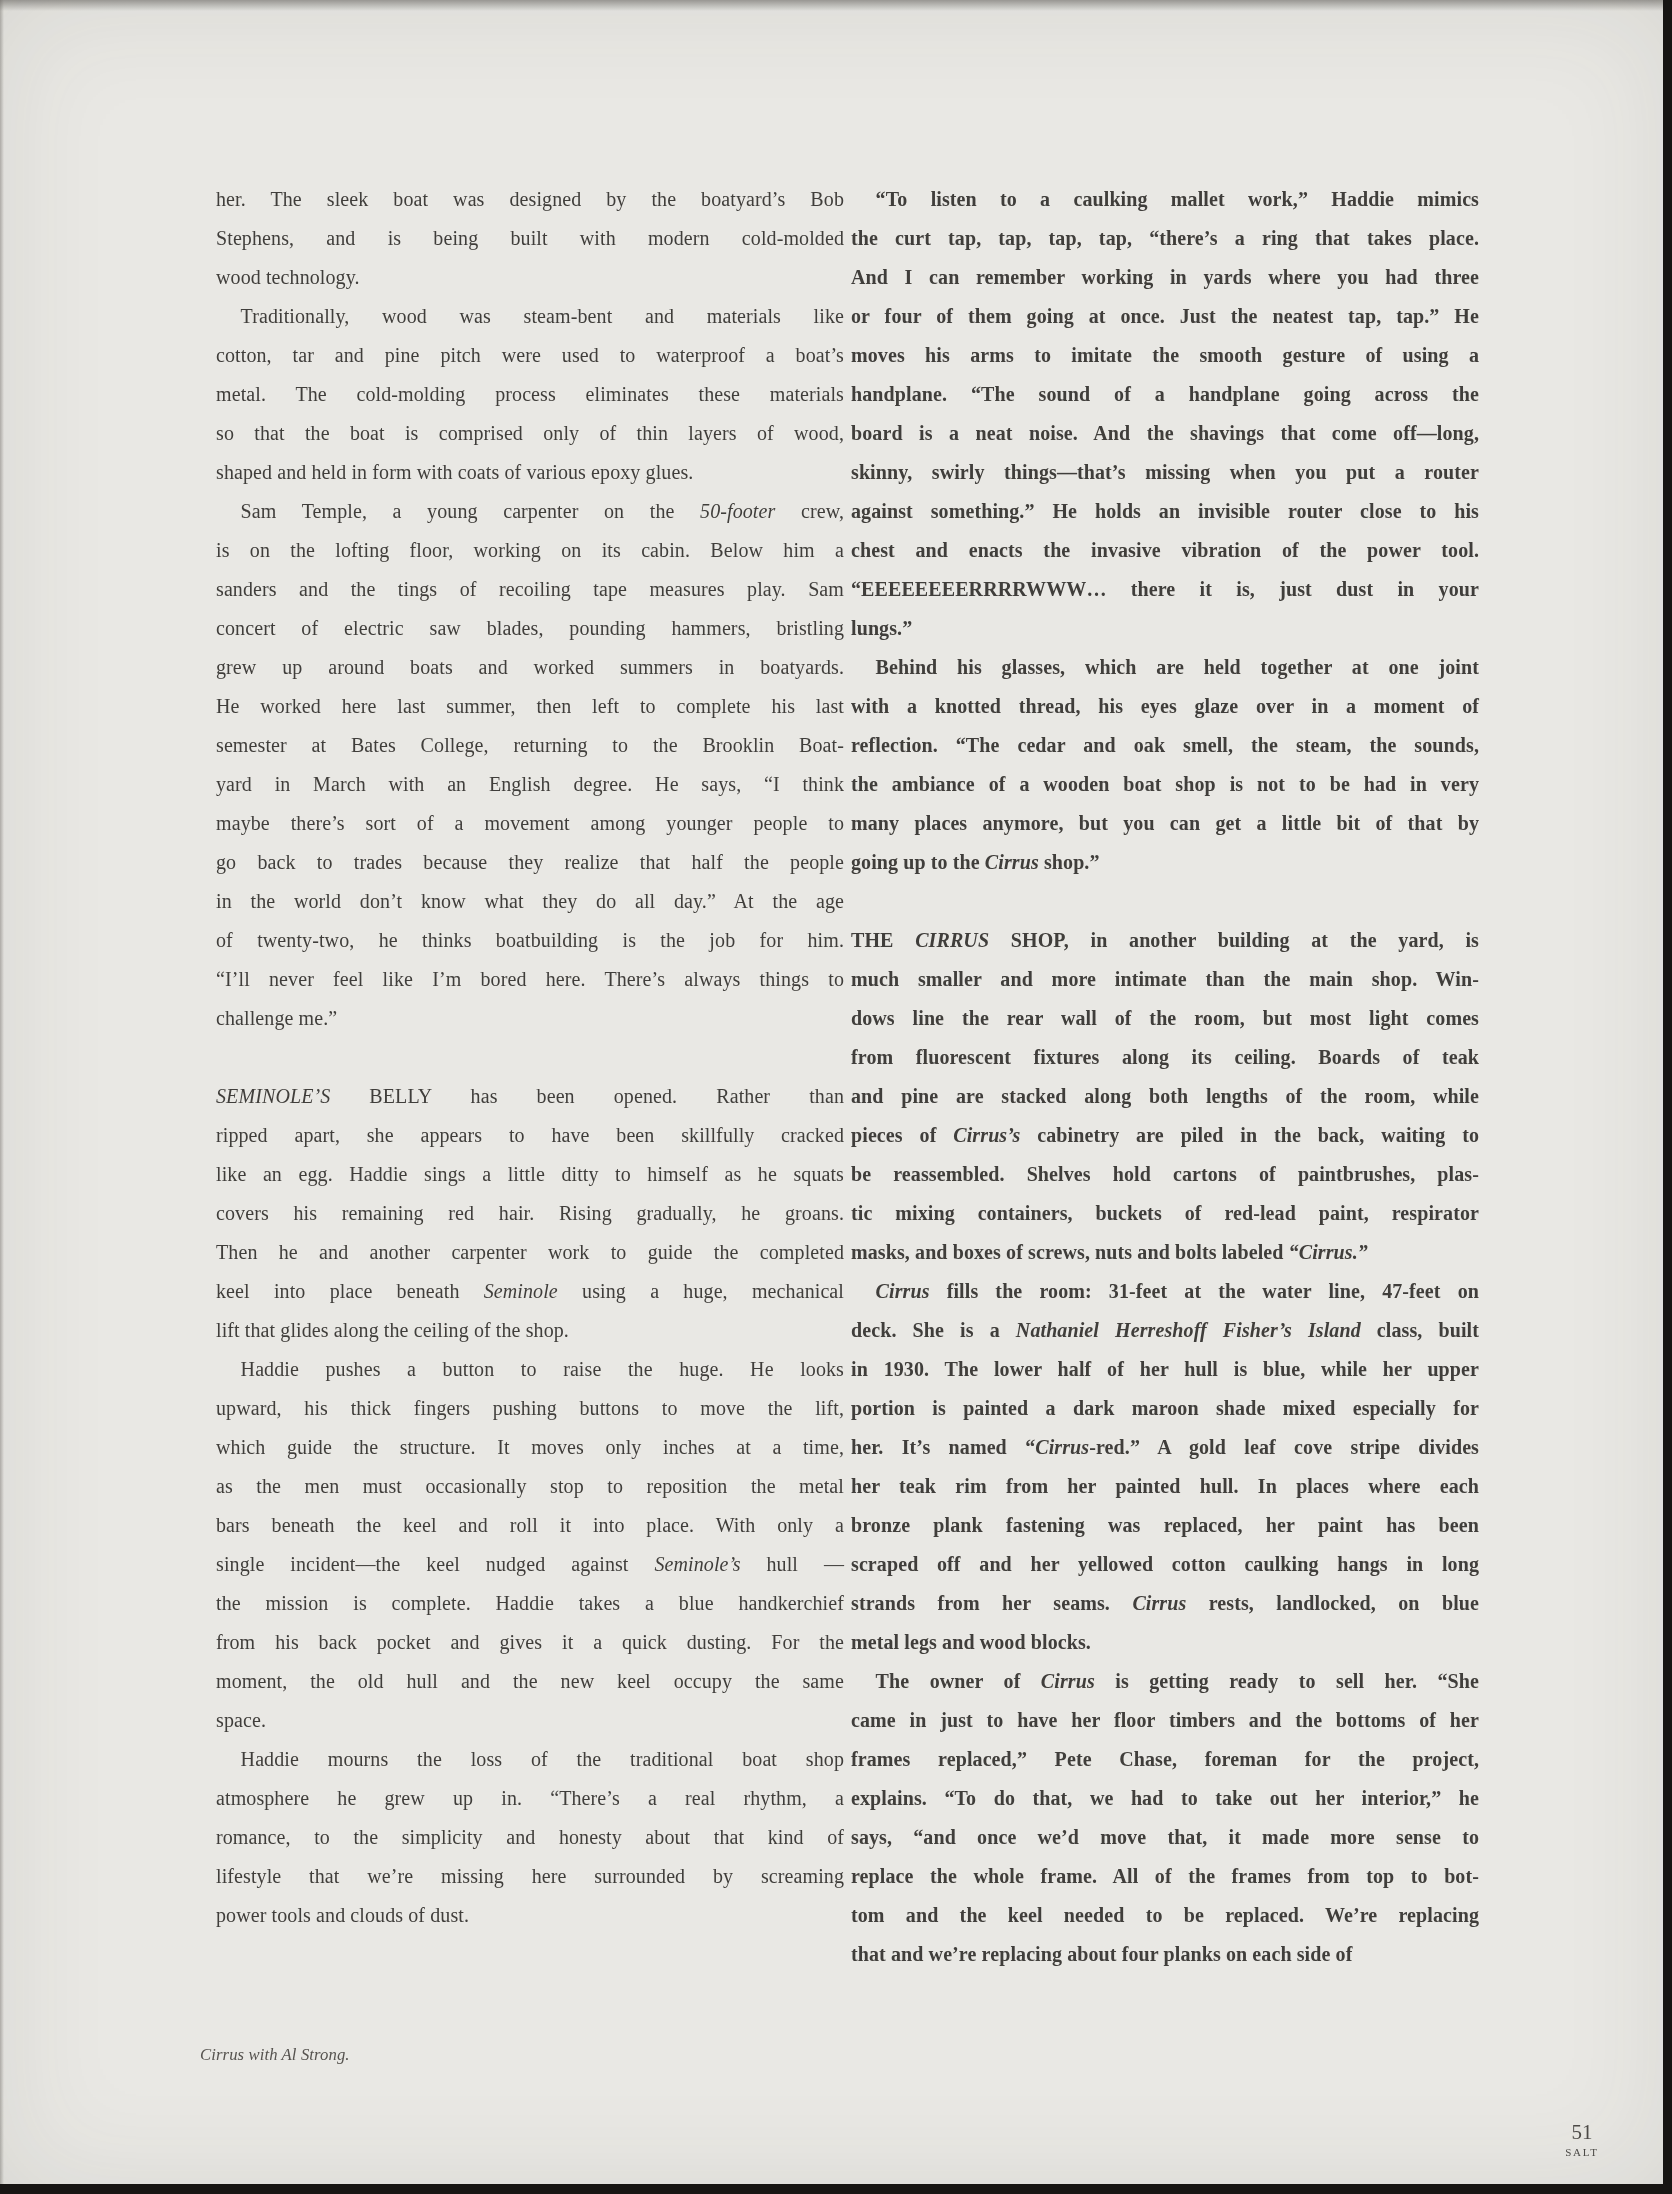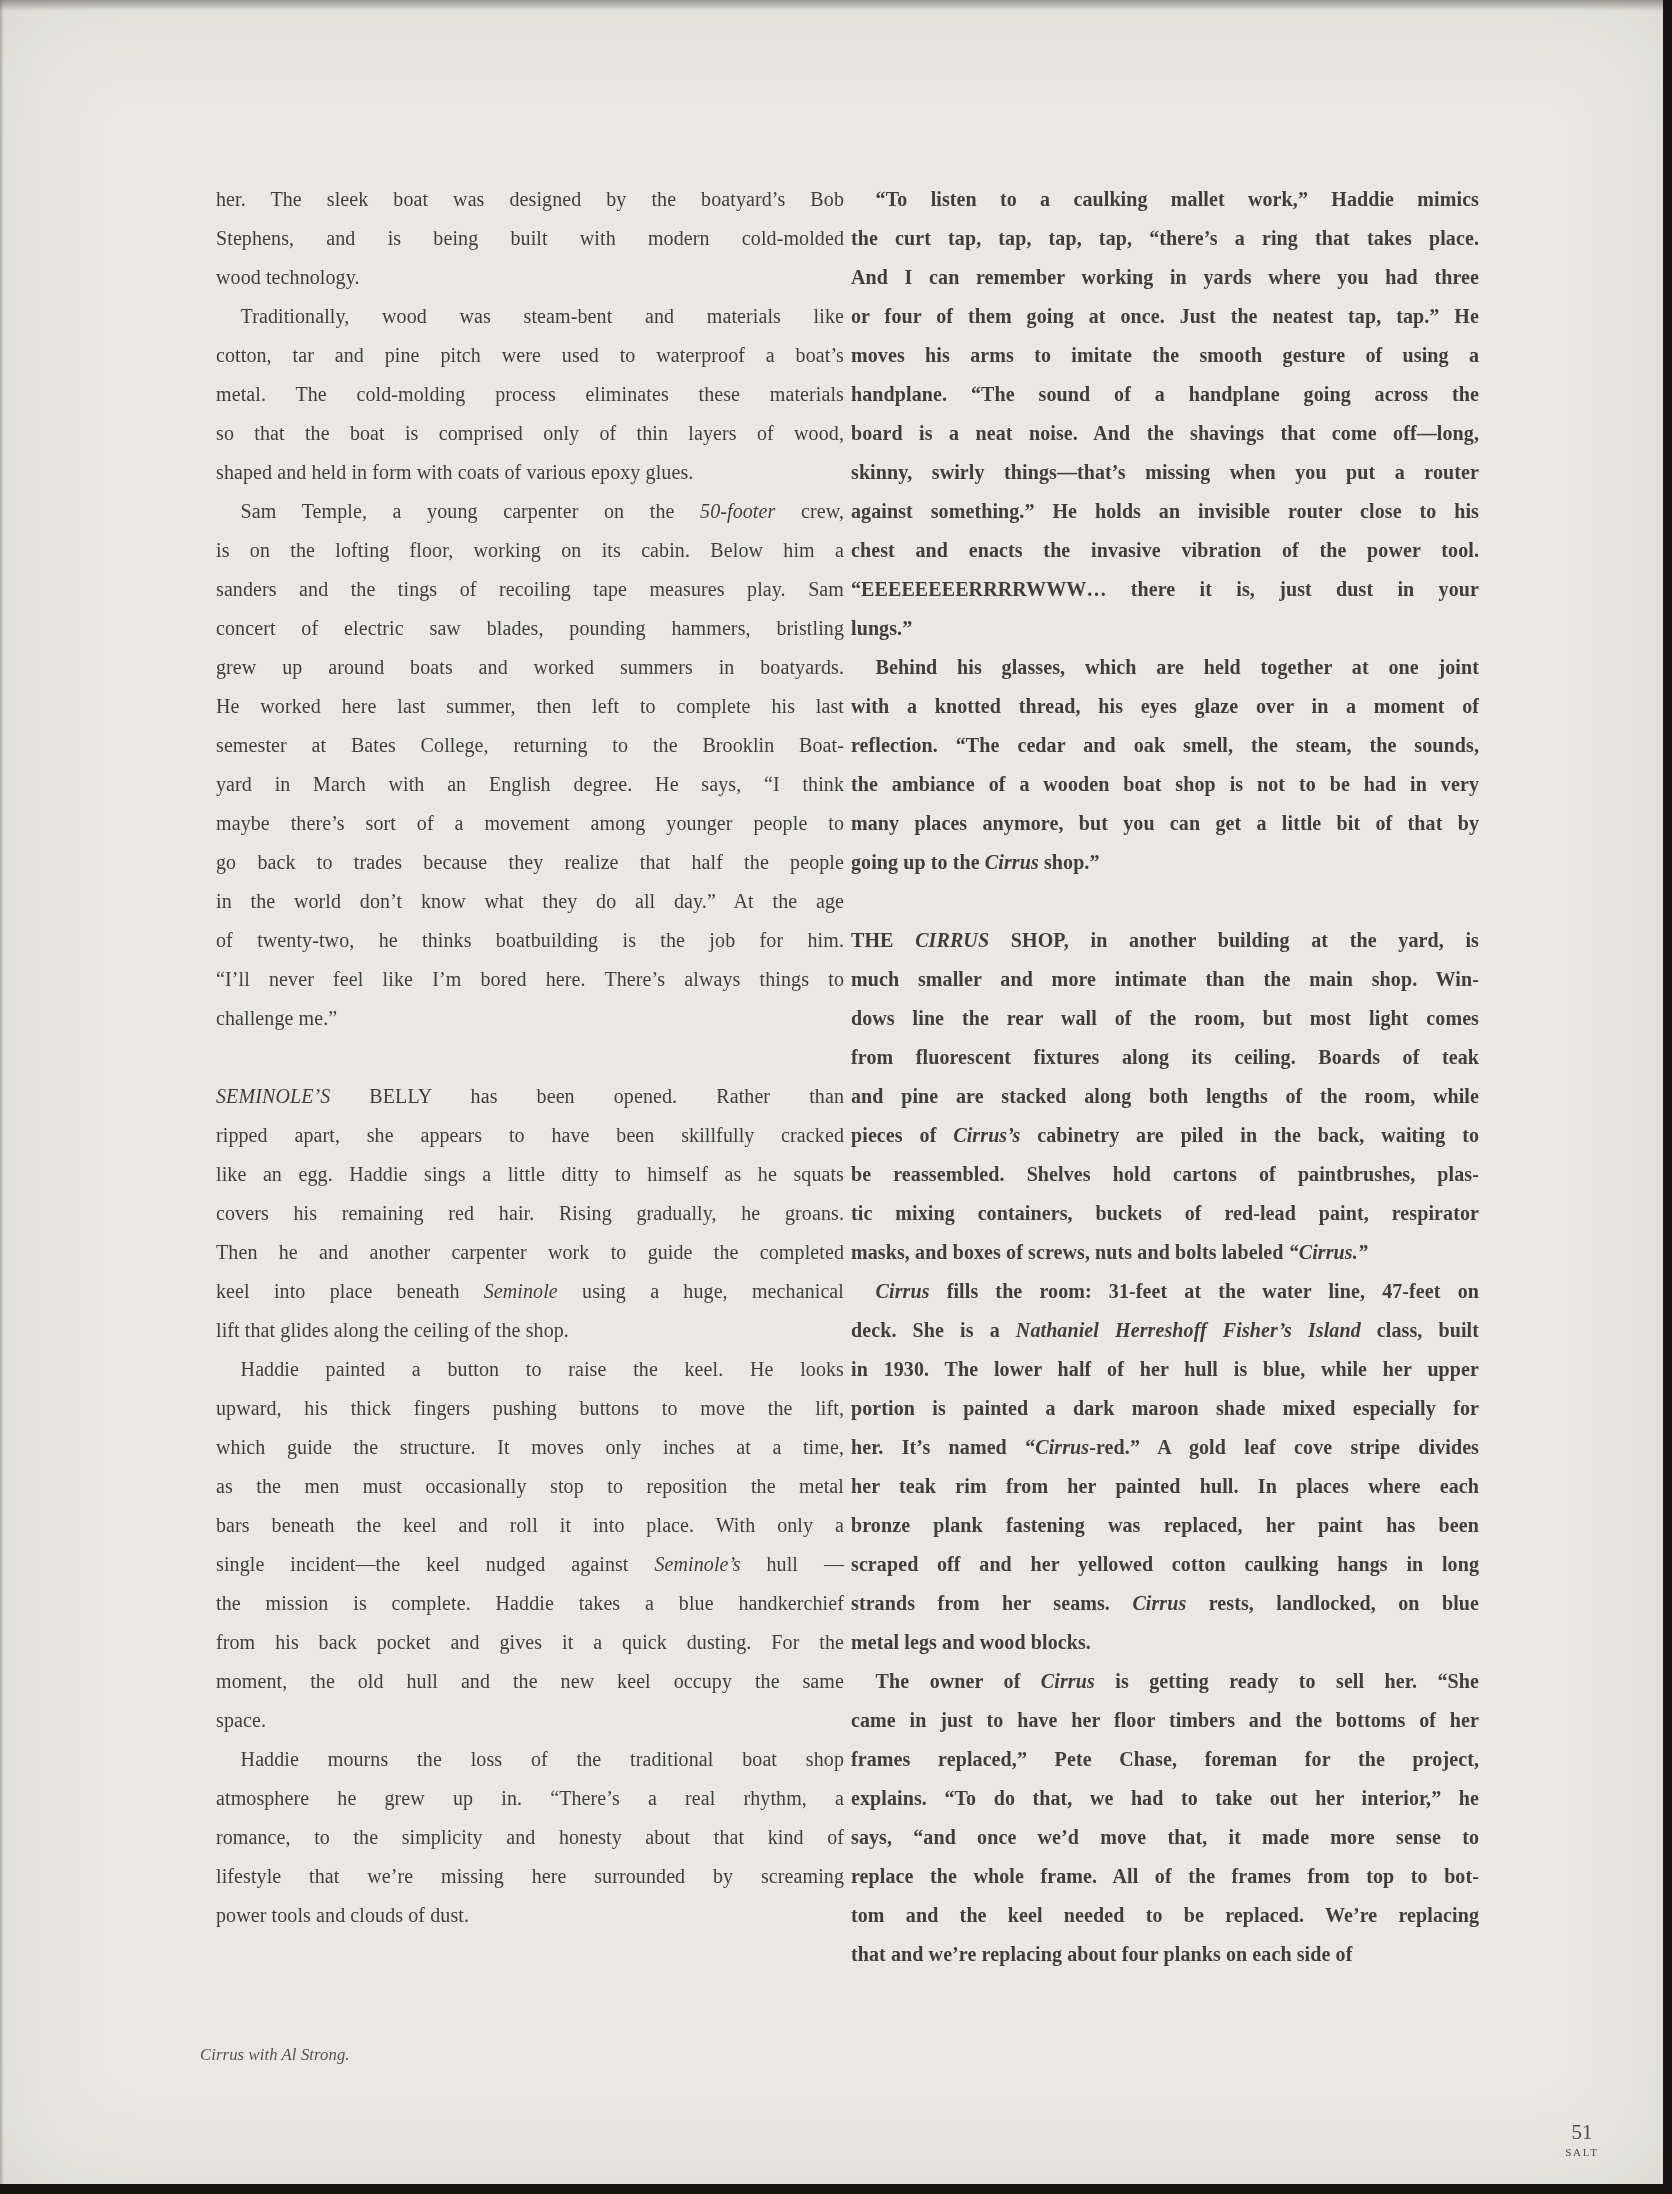--- a/index.html
+++ b/index.html
@@ -109,21 +109,21 @@
       <div class="para sect">
         <div class="line"><i>SEMINOLE’S</i> BELLY has been opened. Rather than</div>
         <div class="line">ripped apart, she appears to have been skillfully cracked</div>
         <div class="line">like an egg. Haddie sings a little ditty to himself as he squats</div>
         <div class="line">covers his remaining red hair. Rising gradually, he groans.</div>
         <div class="line">Then he and another carpenter work to guide the completed</div>
         <div class="line">keel into place beneath <i>Seminole</i> using a huge, mechanical</div>
         <div class="line last">lift that glides along the ceiling of the shop.</div>
       </div>
       <div class="para">
-        <div class="line indent">Haddie painted a button to raise the keel. He looks</div>
+        <div class="line indent">Haddie pushes a button to raise the huge. He looks</div>
         <div class="line">upward, his thick fingers pushing buttons to move the lift,</div>
         <div class="line">which guide the structure. It moves only inches at a time,</div>
         <div class="line">as the men must occasionally stop to reposition the metal</div>
         <div class="line">bars beneath the keel and roll it into place. With only a</div>
         <div class="line">single incident—the keel nudged against <i>Seminole’s</i> hull —</div>
         <div class="line">the mission is complete. Haddie takes a blue handkerchief</div>
         <div class="line">from his back pocket and gives it a quick dusting. For the</div>
         <div class="line">moment, the old hull and the new keel occupy the same</div>
         <div class="line last">space.</div>
       </div>

